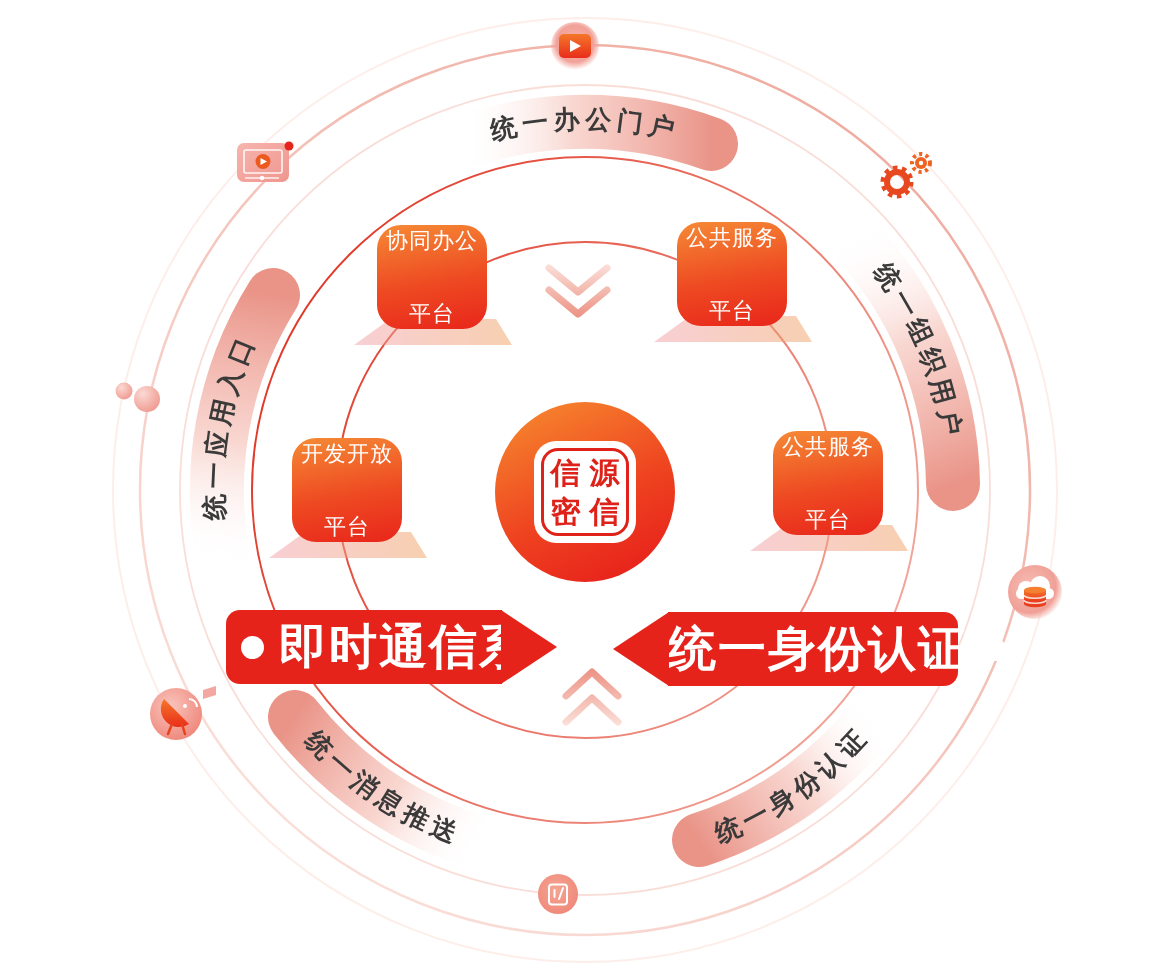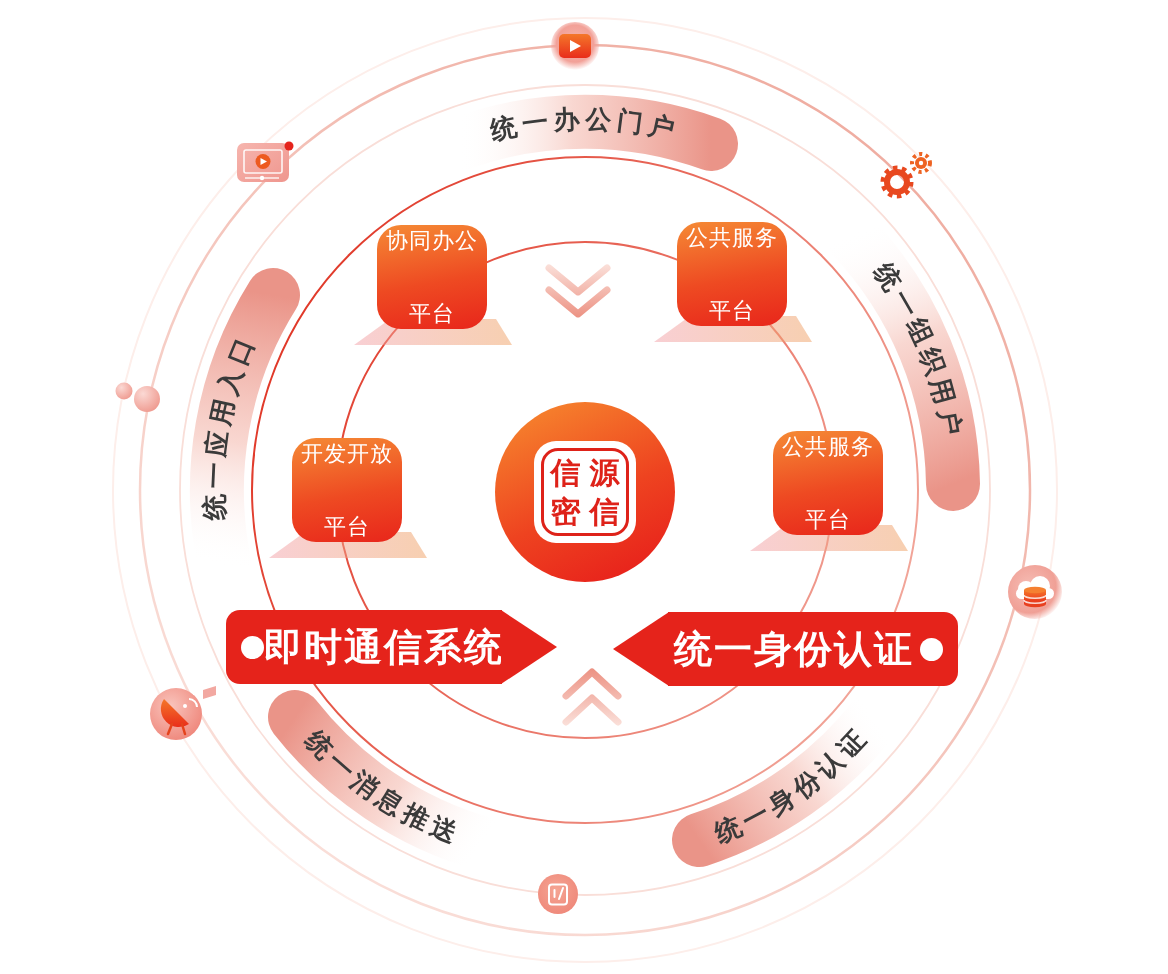--- a/index.html
+++ b/index.html
@@ -16,21 +16,21 @@
   .center-circle{position:absolute;left:495px;top:402px;width:180px;height:180px;border-radius:50%;
         background:linear-gradient(155deg,#f6832d 8%,#ee4320 55%,#e71e1b 95%);}
   .seal{position:absolute;left:534px;top:441px;width:102px;height:102px;background:#fff;border-radius:22px;
         display:flex;align-items:center;justify-content:center;}
   .seal-inner{width:88px;height:88px;border:3px solid #de2219;border-radius:17px;
         display:grid;grid-template-columns:1fr 1fr;grid-template-rows:1fr 1fr;
         align-items:center;justify-items:center;box-sizing:border-box;padding:2px;}
   .seal-inner span{color:#de2219;font-size:30px;font-weight:700;line-height:1;}
   
   .banner{position:absolute;height:74px;background:#e5231b;display:flex;align-items:center;color:#fff;
-          font-size:38px;font-weight:700;letter-spacing:2px;}
+          font-size:48px;font-weight:700;letter-spacing:2px;gap:15px;}
   .banner-left{left:226px;top:610px;width:276px;border-radius:14px 0 0 14px;}
   .banner-right{left:668px;top:612px;width:290px;border-radius:0 14px 14px 0;}
   .banner .txt{flex:1;text-align:center;white-space:nowrap;}
   .bdot{width:23px;height:23px;border-radius:50%;background:#fff;flex:0 0 auto;}
   .banner-left .bdot{margin-left:15px;}
   .banner-right .bdot{margin-right:15px;}
   .tip{position:absolute;top:0;width:0;height:0;border-top:37px solid transparent;border-bottom:37px solid transparent;}
   .tip-left{right:-55px;border-left:56px solid #e5231b;}
   .tip-right{left:-55px;border-right:56px solid #e5231b;}
 </style>

